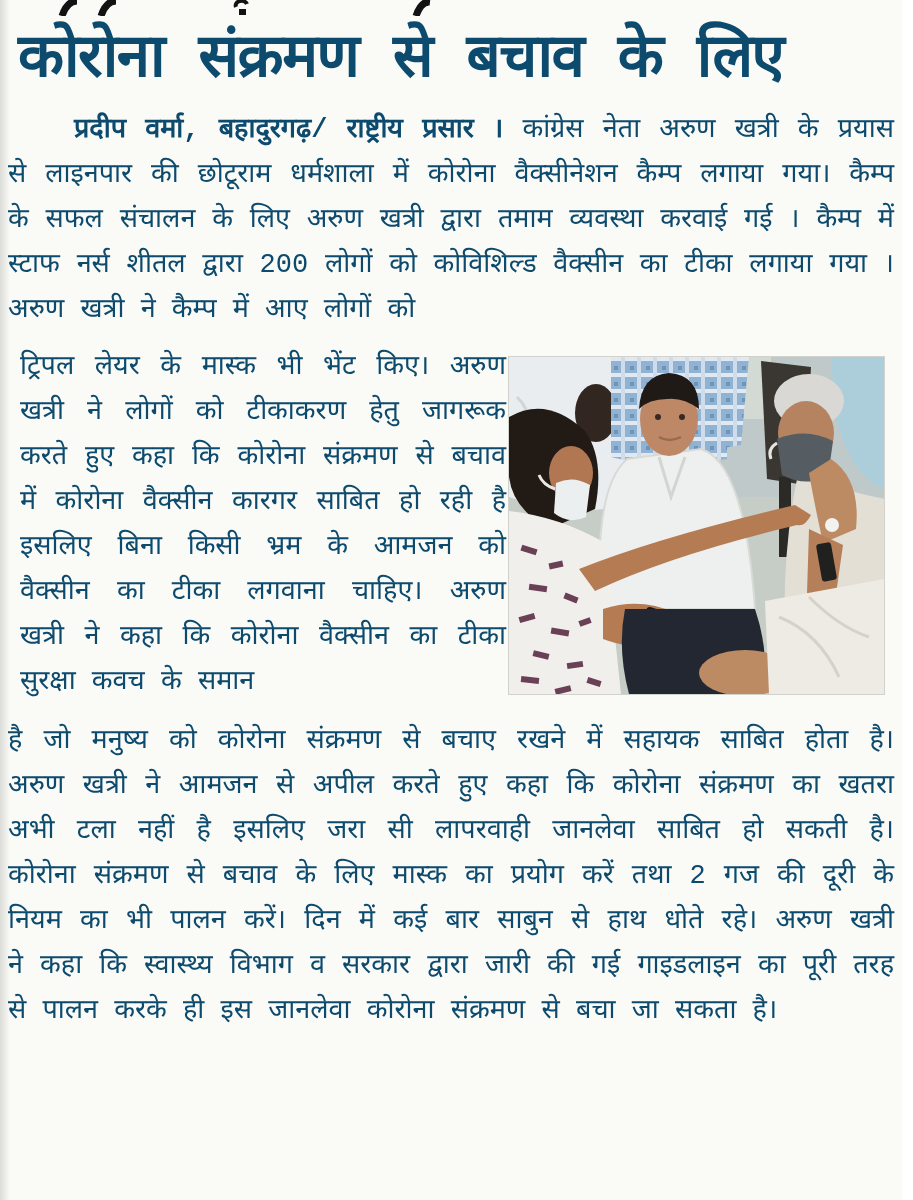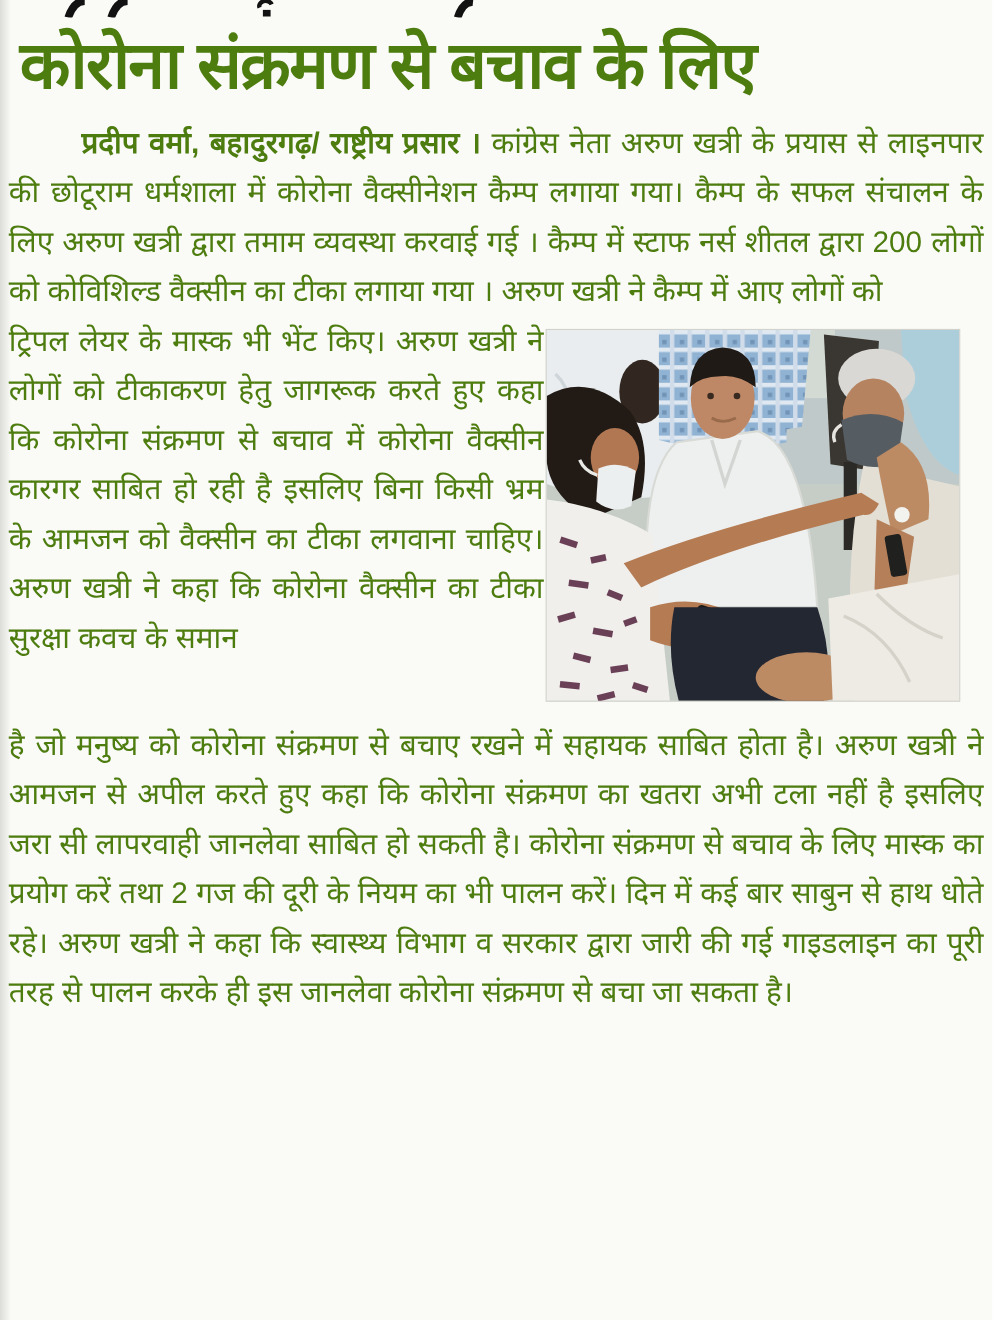--- a/index.html
+++ b/index.html
@@ -1,22 +1,22 @@
 <!DOCTYPE html>
 <html><head>
 <meta charset="utf-8">
 <style>
   html,body{margin:0;padding:0;}
   .page{
     position:relative;
     width:902px;height:1200px;
     background:#fafaf7;
     overflow:hidden;
-    font-family:Liberation Sans, sans-serif;
-    color:#4d7c0f;
+    font-family:Liberation Mono, monospace;
+    color:#0c4a6e;
   }
   .scan-edge{
     position:absolute;left:0;top:0;bottom:0;width:10px;
     background:linear-gradient(90deg,#dcdcd9,rgba(220,220,217,0));
     pointer-events:none;
   }
   .top-remnants{position:absolute;left:0;top:0;width:913px;height:16px;}
   .headline{
     position:relative;
     margin:16px 10px 0 18px;
@@ -28,21 +28,21 @@
   }
   .body-text{
     position:relative;
     margin:4px 8px 0 8px;
     font-size:27px;
     line-height:45px;
     text-align:justify;
   }
   .para-intro{margin:0;text-indent:66px;}
   .byline{font-weight:700;}
-  .wrap-section{position:relative;min-height:362px;margin:0;}
+  .wrap-section{position:relative;min-height:362px;margin:12px;}
   .wrap-text{width:486px;margin:0;}
   .photo-frame{
     position:absolute;left:489px;top:12px;
     width:375px;height:337px;
     outline:1px solid #d2d2cc;
     background:#c6cdc6;
   }
   .photo-frame svg{display:block;filter:blur(0.5px) saturate(0.92);}
   .para-bottom{margin:5px 0 0 0;}
 </style>

